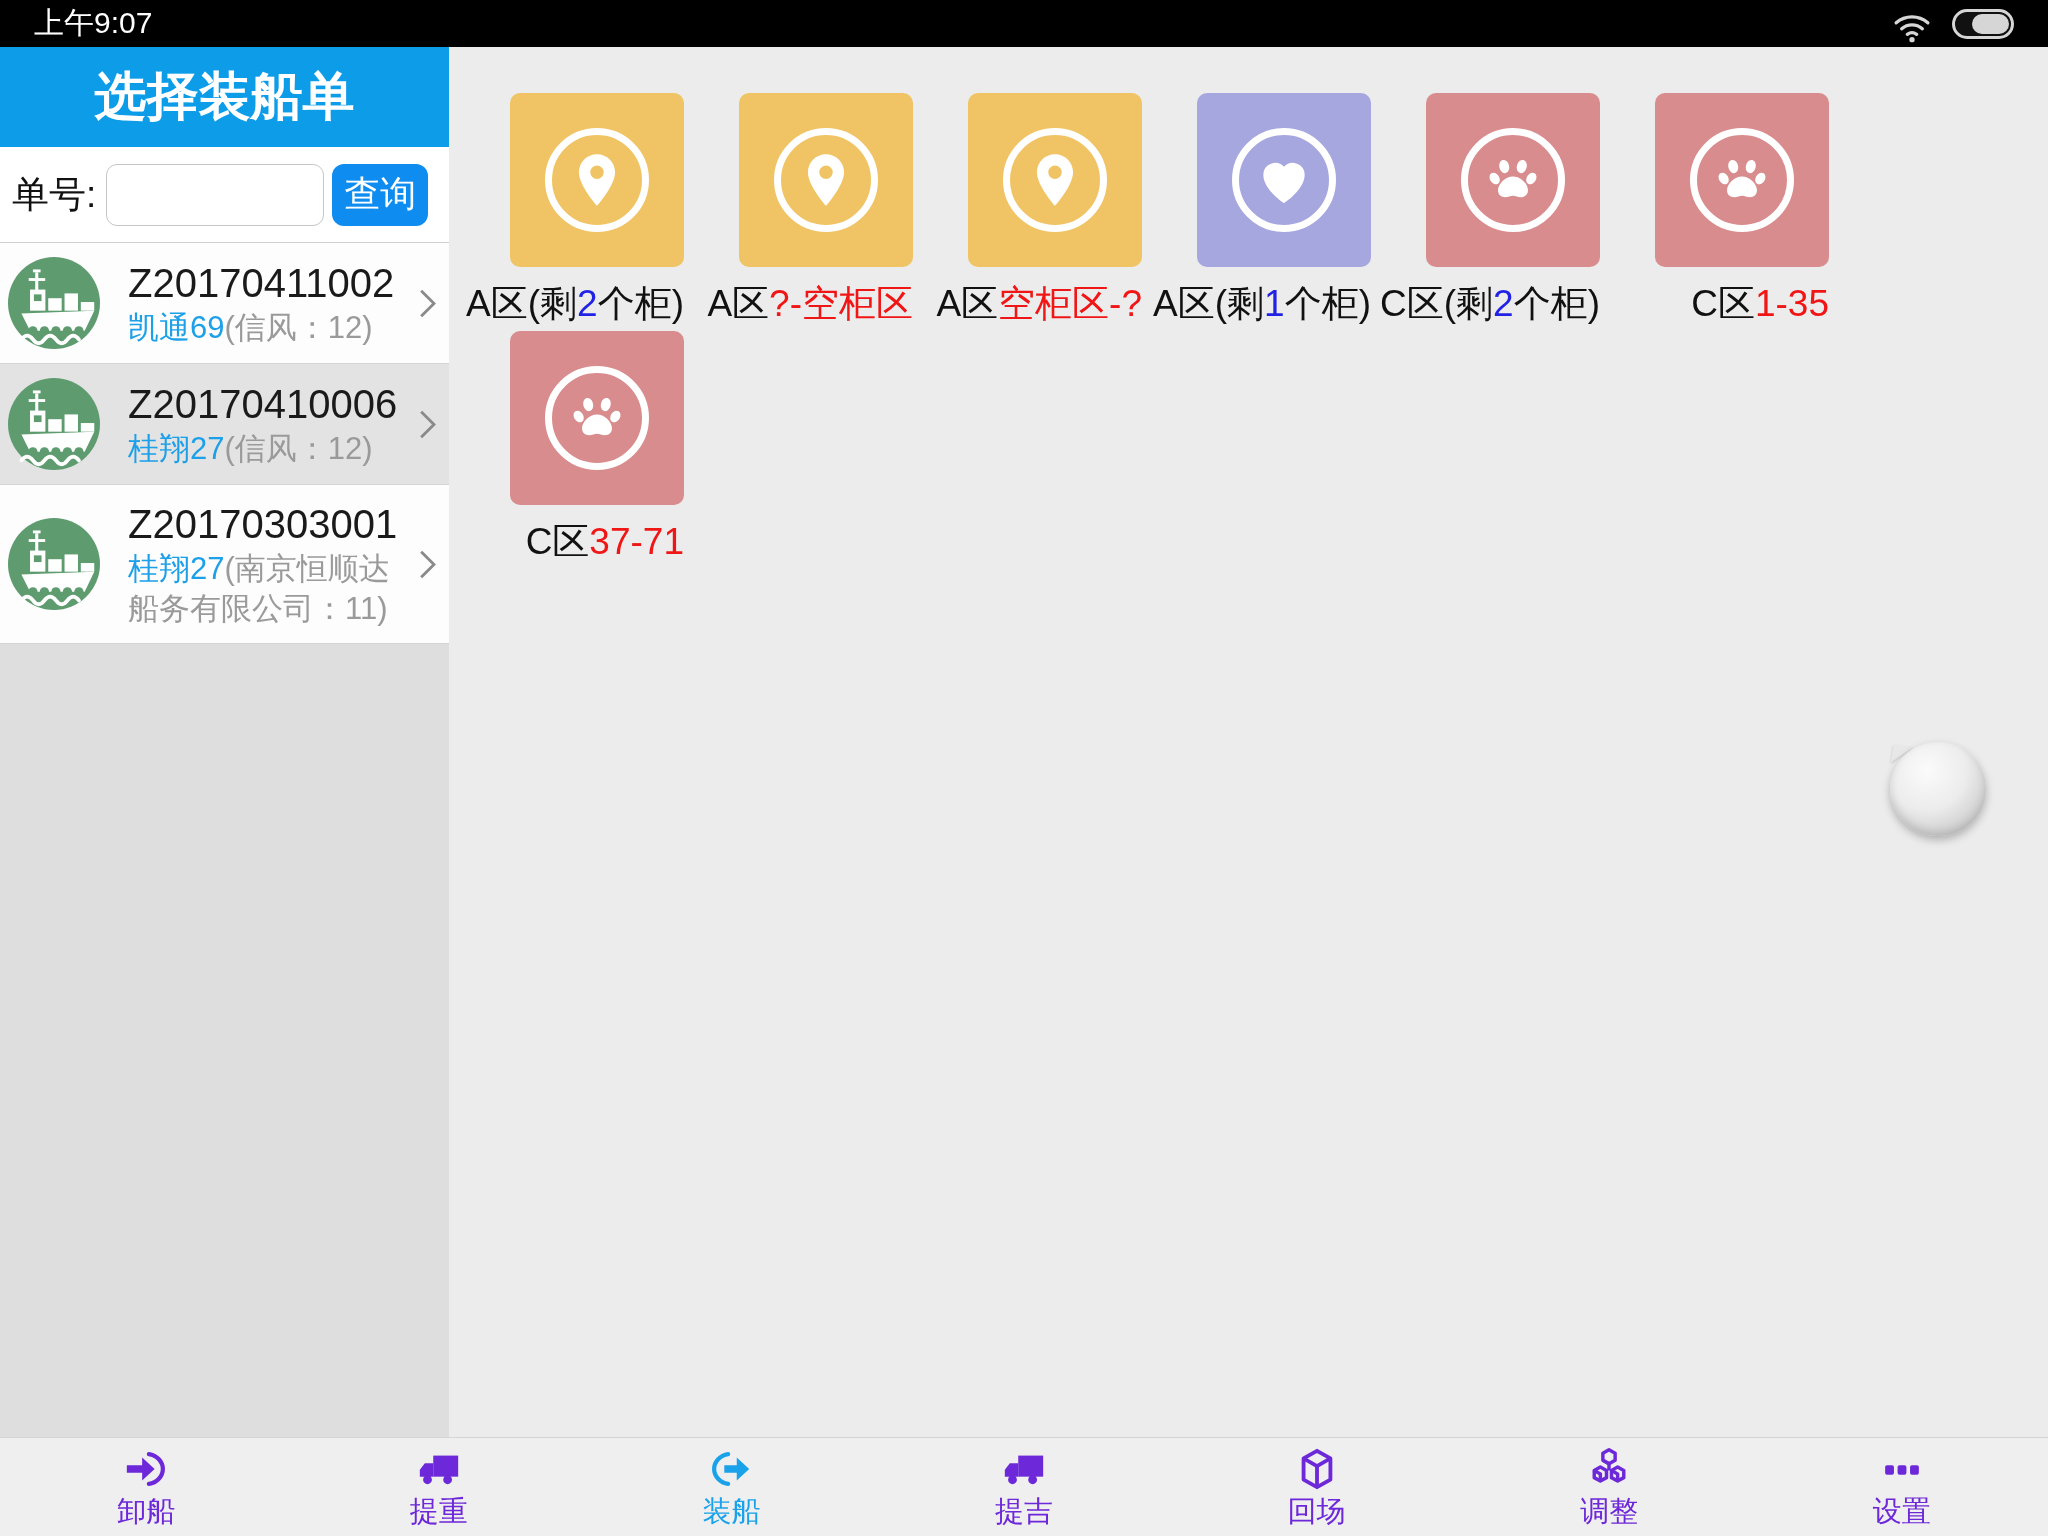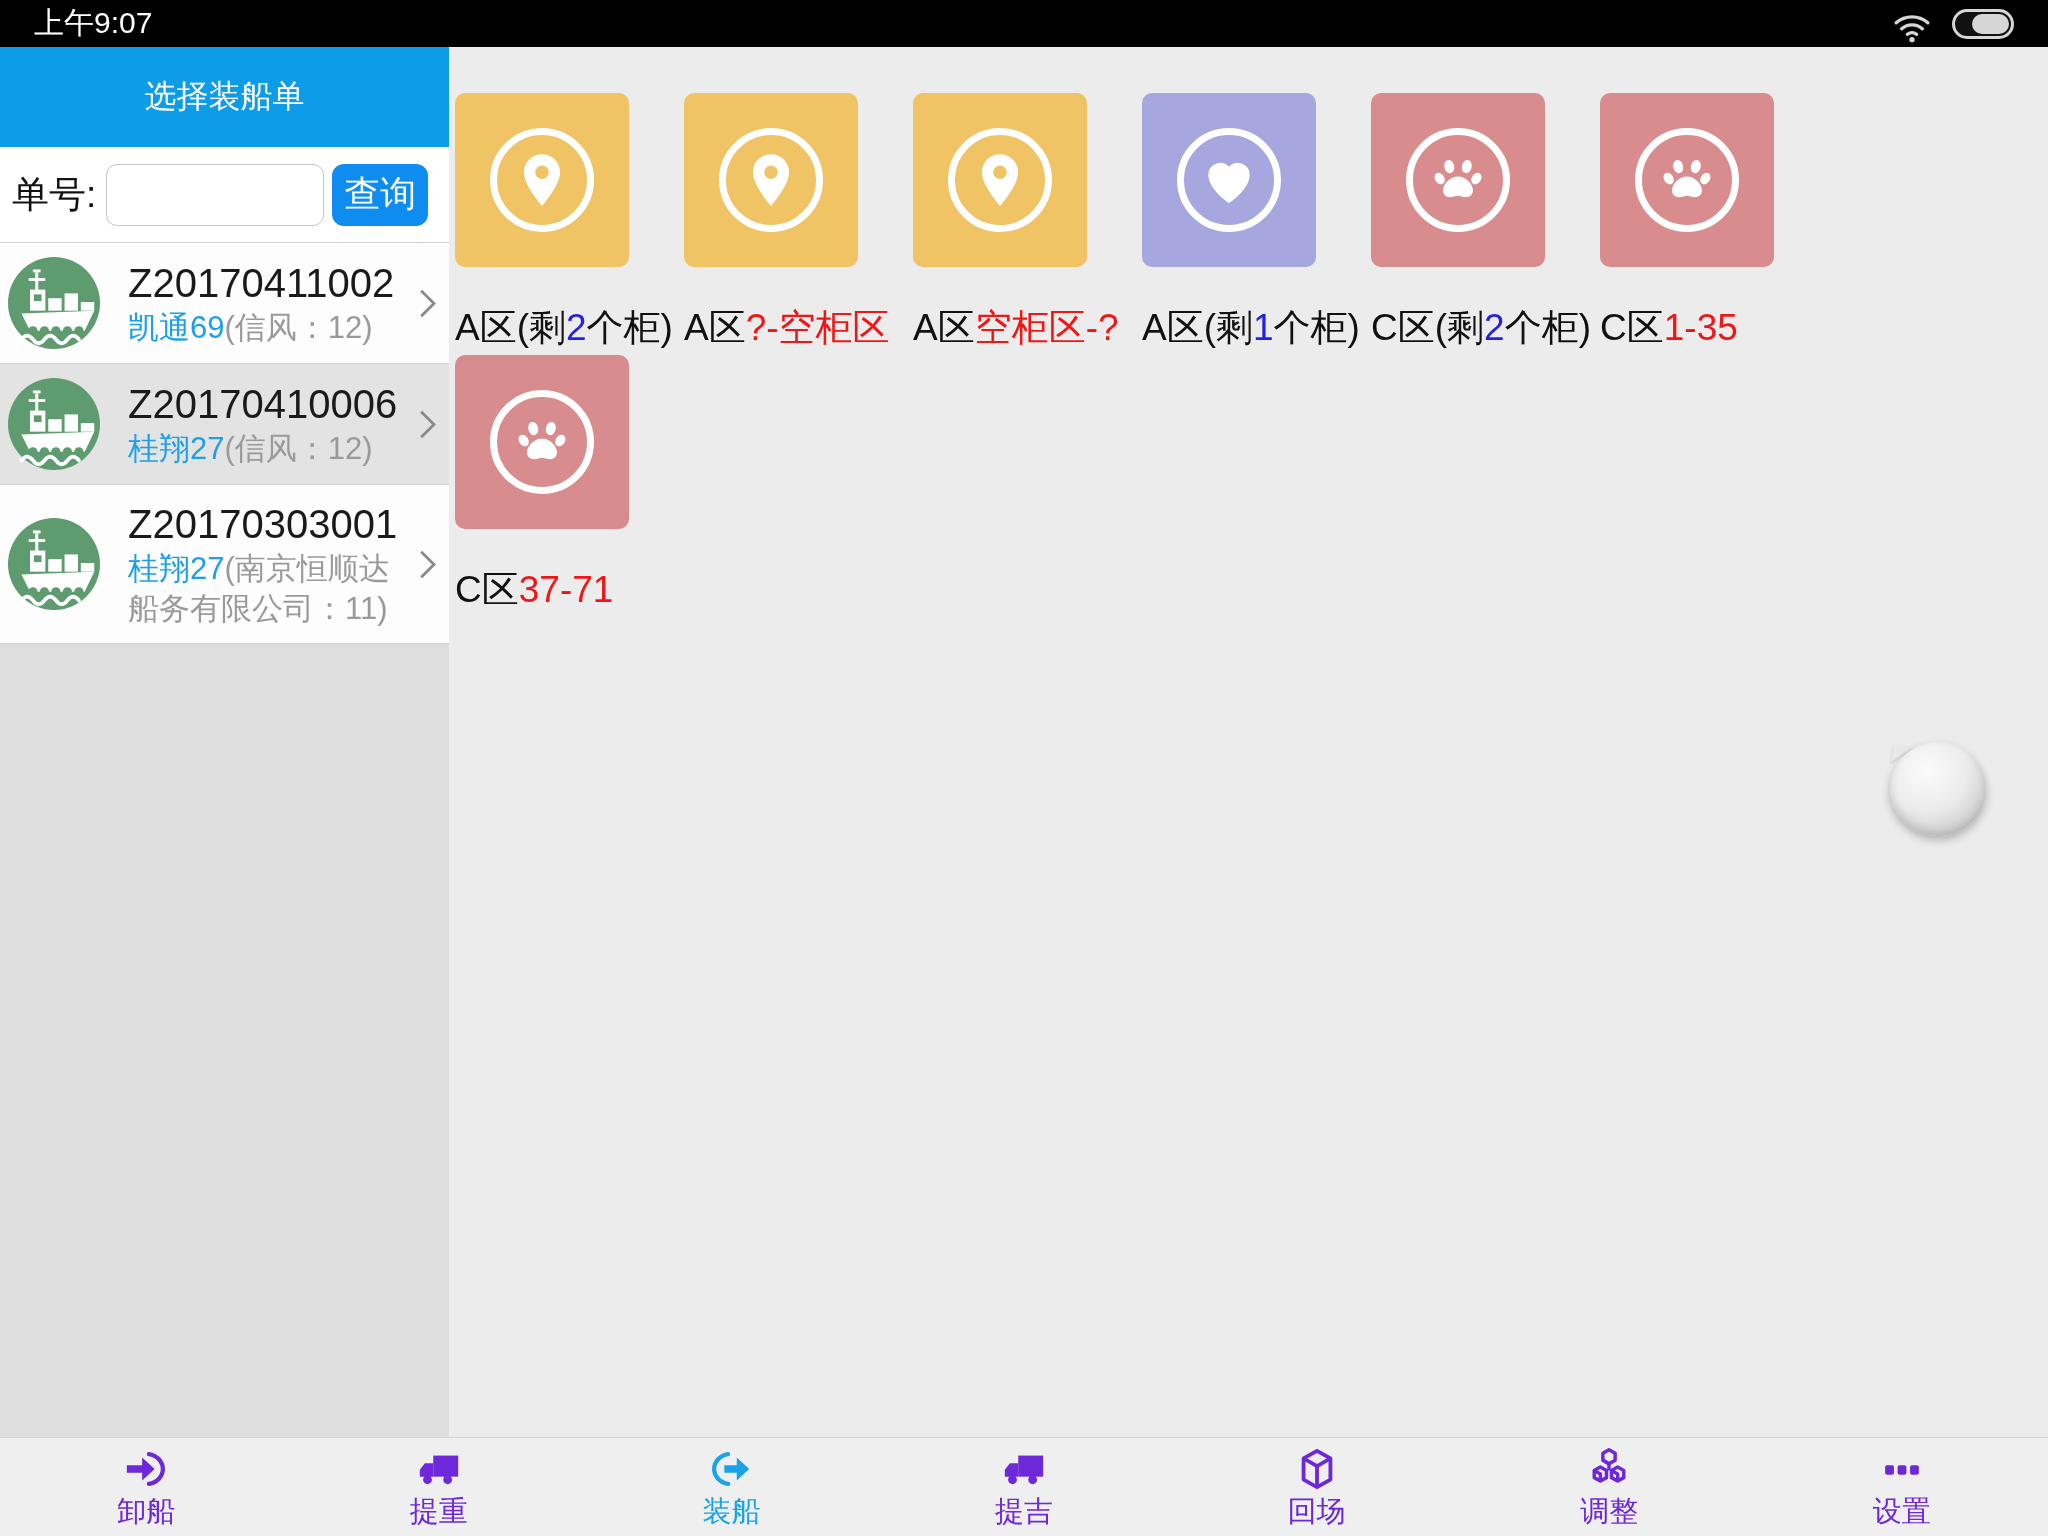--- a/index.html
+++ b/index.html
@@ -9,40 +9,40 @@
   
   .statusbar { position:absolute; top:0; left:0; right:0; height:47px; background:#000; display:flex; align-items:center; padding:0 34px; z-index:30; }
   .statusbar .time { color:#fff; font-size:30px; }
   .statusbar .spacer { flex:1; }
   .statusbar .wifi { width:40px; height:34px; margin-right:20px; }
   .battery { position:relative; width:62px; height:30px; border:3px solid #d6d6d6; border-radius:15px; background:#111; overflow:hidden; }
   .battery .fill { position:absolute; right:2px; top:2px; bottom:2px; width:66%; background:#d6d6d6; border-radius:10px; }
 
   
   .sidebar { position:absolute; top:47px; left:0; width:449px; bottom:0; background:#dedede; z-index:10; }
-  .side-header { height:100px; background:#0d9ce8; color:#fff; font-size:32px; font-weight:400; display:flex; align-items:center; justify-content:center; }
+  .side-header { height:100px; background:#0d9ce8; color:#fff; font-size:52px; font-weight:700; display:flex; align-items:center; justify-content:center; }
   .search-row { height:96px; background:#fff; display:flex; align-items:center; padding:0 12px; border-bottom:1px solid #cfcfcf; }
   .search-row .lbl { font-size:37px; color:#111; margin-right:10px; white-space:nowrap; }
   .search-row input { width:218px; height:62px; border:1px solid #c6c6c6; border-radius:11px; background:#fff; font-size:30px; padding:0 14px; outline:none; }
   .query-btn { margin-left:8px; width:96px; height:62px; background:#0e8cf0; border:none; border-radius:12px; color:#fff; font-size:36px; font-weight:500; cursor:pointer; }
 
   .order-item { background:#fdfdfd; border-bottom:1px solid #d4d4d4; display:flex; align-items:center; padding:14px 8px 14px 8px;gap:16px; }
   .order-item.selected { background:#e3e3e3; }
   .ship-badge { width:92px; height:92px; flex:0 0 92px; }
   .order-text { flex:1; margin-left:12px; min-width:0; }
   .order-id { font-size:40px; color:#1a1a1a; line-height:50px; }
   .order-sub { font-size:31px; line-height:40px; }
   .order-sub .vessel { color:#1da0e8; }
   .order-sub .detail { color:#9a9a9a; }
   .chev { width:28px; height:34px; flex:0 0 28px; }
 
   
   .main { position:absolute; left:449px; top:47px; right:0; bottom:99px; background:#ececec; padding:46px 0 0 6px; }
   .grid { display:flex; flex-wrap:wrap; }
-  .cell { width:229px; margin-bottom:4px; display:flex; flex-direction:column; align-items:flex-start;gap:24px; }
+  .cell { width:229px; margin-bottom:4px; display:flex; flex-direction:column; align-items:flex-end; }
   .tile { width:174px; height:174px; border-radius:10px; display:flex; align-items:center; justify-content:center; cursor:pointer; }
   .ring { width:104px; height:104px; border:7px solid #fff; border-radius:50%; display:flex; align-items:center; justify-content:center; }
   .glyph { width:62px; height:62px; }
   .tile-label { margin-top:14px; font-size:37px; line-height:46px; color:#111; white-space:nowrap; }
 
   
   .float-ball { position:absolute; left:1890px; top:742px; width:96px; height:94px; z-index:20; cursor:pointer; }
   .ball { position:absolute; inset:0; border-radius:50%; background:radial-gradient(circle at 38% 30%, #fbfbfb 0%, #ececec 45%, #cfcfcf 75%, #aeaeae 100%); box-shadow:0 4px 8px rgba(0,0,0,.25), inset 0 -4px 8px rgba(0,0,0,.12); }
   .ball-tail { position:absolute; left:2px; top:4px; width:0; height:0; border-left:20px solid #e8e8e8; border-bottom:18px solid transparent; transform:rotate(8deg); filter:drop-shadow(0 1px 1px rgba(0,0,0,.2)); }
 

